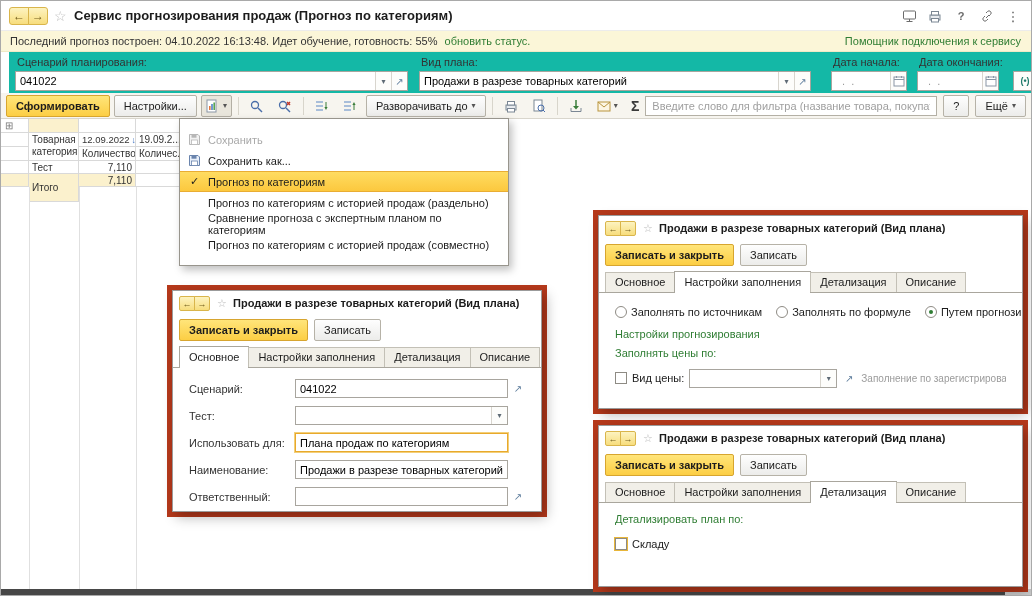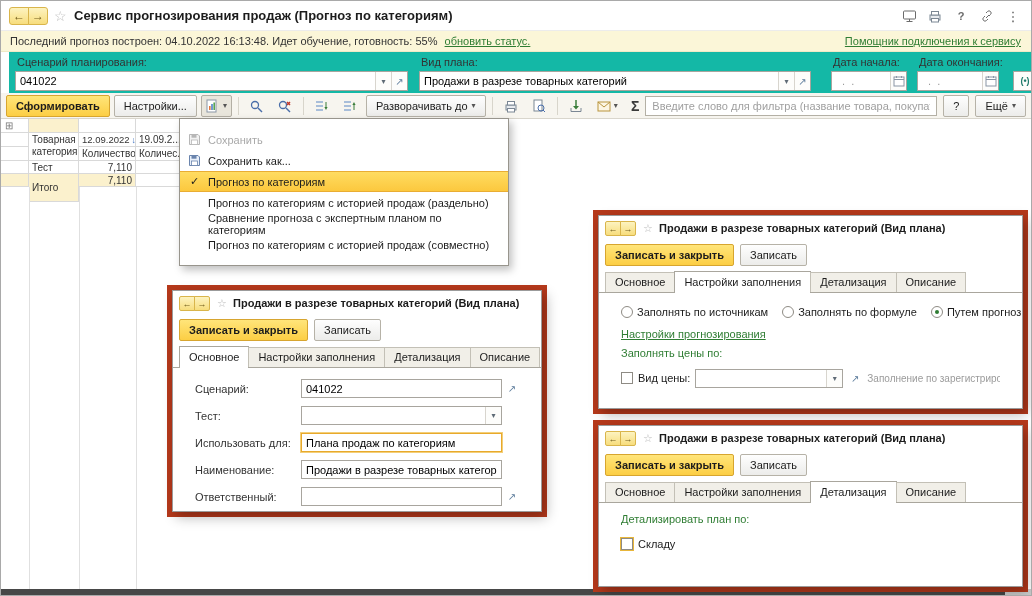--- a/index.html
+++ b/index.html
@@ -20,21 +20,21 @@
   .star{position:absolute;left:53px;top:7px;font-size:14px;color:#bdbdbd;line-height:16px}
   .apptitle{position:absolute;left:73px;top:0;line-height:29px;font-size:13px;font-weight:bold;white-space:nowrap}
   .tb-icons{position:absolute;right:10px;top:7px;display:flex;gap:10px;align-items:center;color:#666}
   .tb-ic{width:16px;height:16px;display:flex;align-items:center;justify-content:center;cursor:pointer}
   .qmark{font-weight:bold;color:#6b6b6b}
   .kebab{font-size:13px;color:#555}
 
   
   .statusbar{position:absolute;top:30px;left:0;width:100%;height:21px;background:#fbf6d8;
              border-bottom:1px solid #efe9c6;line-height:20px;padding-left:9px;color:#333;white-space:nowrap}
-  .glink{color:#2f7d33;text-decoration:underline}
+  .glink{color:#2f7d33;}
   .assist{position:absolute;right:10px;top:0}
   .msep{margin-left:4px}
 
   
   .filterbar{position:absolute;top:51px;left:8px;width:100%;height:52px;background:#14b8a6}
   .flab{position:absolute;top:4px;color:#333;white-space:nowrap}
   .combo{display:flex;height:20px;border:1px solid #a8a59e;background:#fff;align-items:stretch}
   .fcombo{position:absolute;top:19px}
   .combo input{flex:1;border:0;outline:0;padding:0 4px;font:inherit;min-width:0;background:transparent}
   .cbtn{width:16px;border-left:1px solid #d8d5ce;display:flex;align-items:center;justify-content:center;
@@ -89,21 +89,21 @@
            color:#6f5c1c;font-size:9px;line-height:12px;text-align:center}
   .dnavbtn:first-child{border-radius:2px 0 0 2px}
   .dnavbtn:last-child{border-radius:0 2px 2px 0;margin-left:-1px}
   .dstar{position:absolute;left:44px;top:6px;color:#bdbdbd;font-size:11px}
   .dtt{position:absolute;left:60px;top:0;line-height:25px;font-weight:bold;font-size:11px;white-space:nowrap}
   .dbtns{padding:3px 6px 5px;display:flex;gap:6px}
   .dtabs{display:flex;border-bottom:1px solid #a9a69d;padding-left:6px;align-items:flex-end;height:22px}
   .tab{height:20px;line-height:19px;padding:0 9px;border:1px solid #c3c0b6;border-bottom:none;
        background:#f1efe8;margin-right:-1px;cursor:pointer;white-space:nowrap}
   .tab.active{background:#fff;border-color:#a9a69d;height:22px;line-height:21px;margin-bottom:-1px}
-  .dbody{padding:7px 22px;position:relative}
+  .dbody{padding:7px 16px;position:relative}
   .frow{display:flex;align-items:center;height:27px}
   .flabel{width:106px;color:#333;flex:none}
   .fwrap{flex:1;display:flex;align-items:center;gap:3px;min-width:0}
   .inp{flex:1;height:19px;border:1px solid #a8a59e;padding:0 4px;font:inherit;min-width:0;background:#fff}
   .inp.focused{border-color:#e8a92c;outline:1px solid #f3cf7a}
   .combo.grow{flex:1;height:19px}
   .openico{width:14px;color:#5a7a9a;font-size:10px;text-align:center;flex:none;cursor:pointer}
   .openico.sp{visibility:hidden}
   .rrow{display:flex;align-items:center;gap:14px;height:24px;white-space:nowrap}
   .ropt{display:flex;align-items:center;gap:4px;cursor:pointer}

